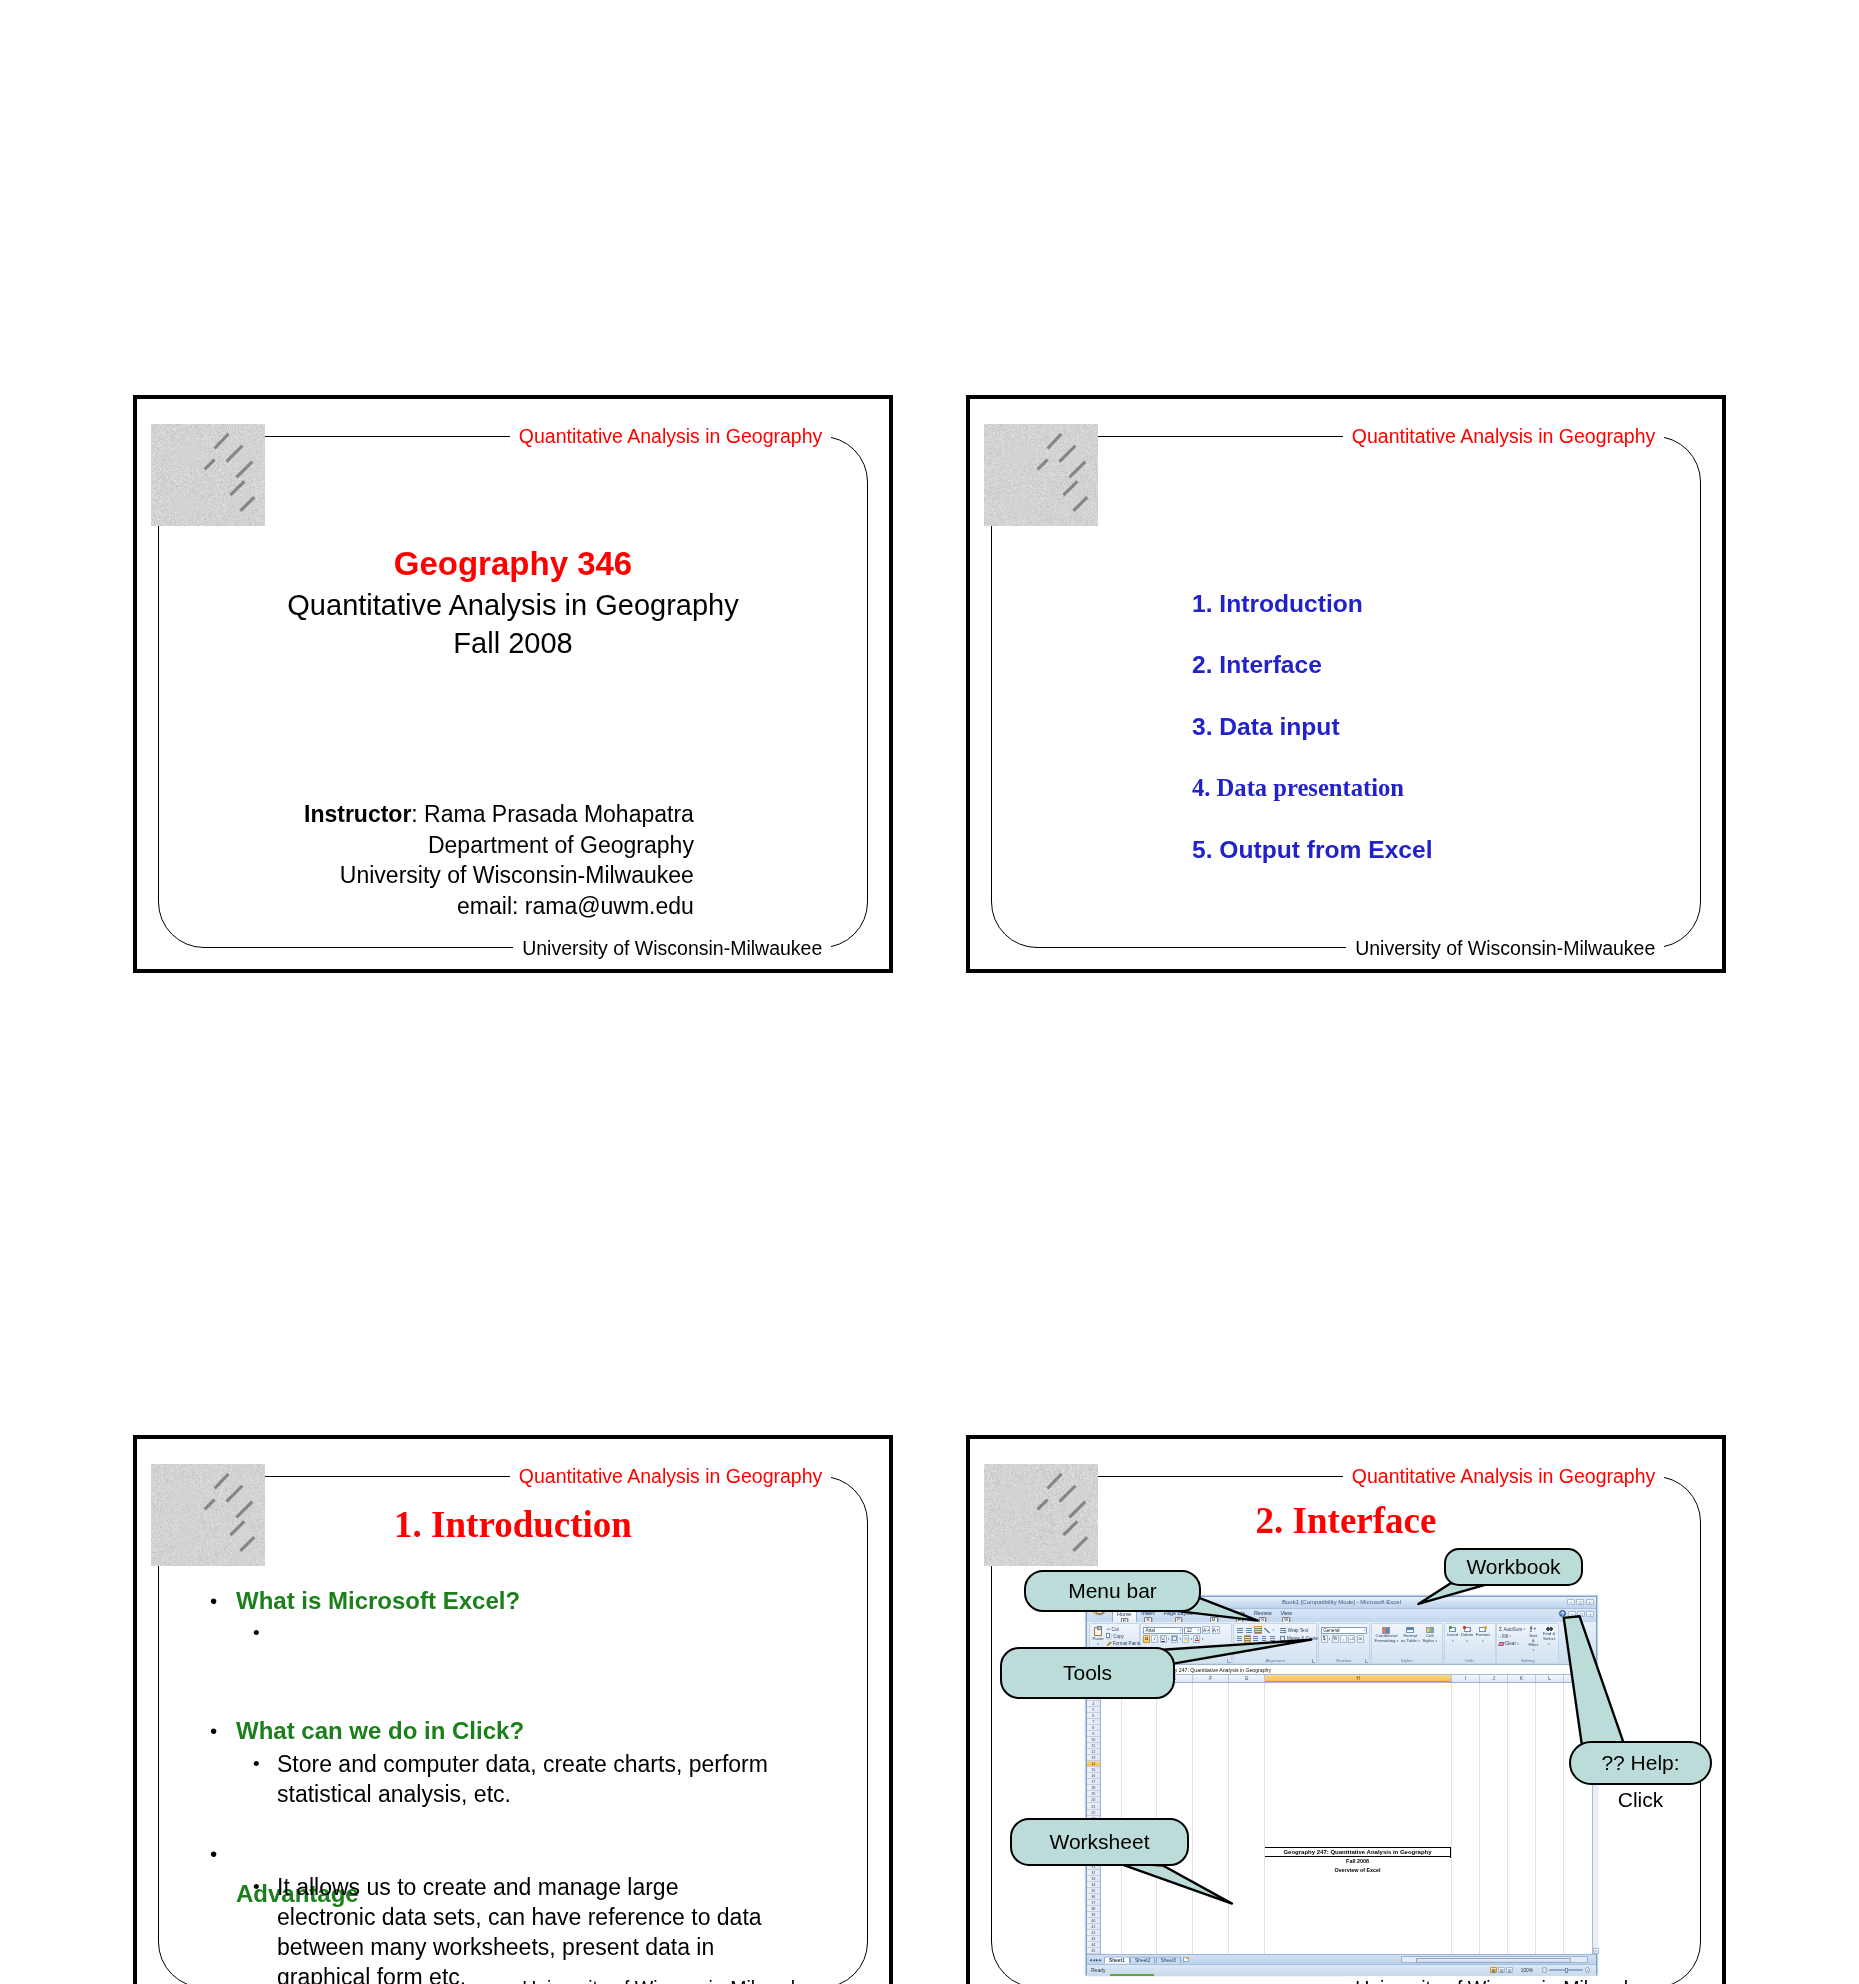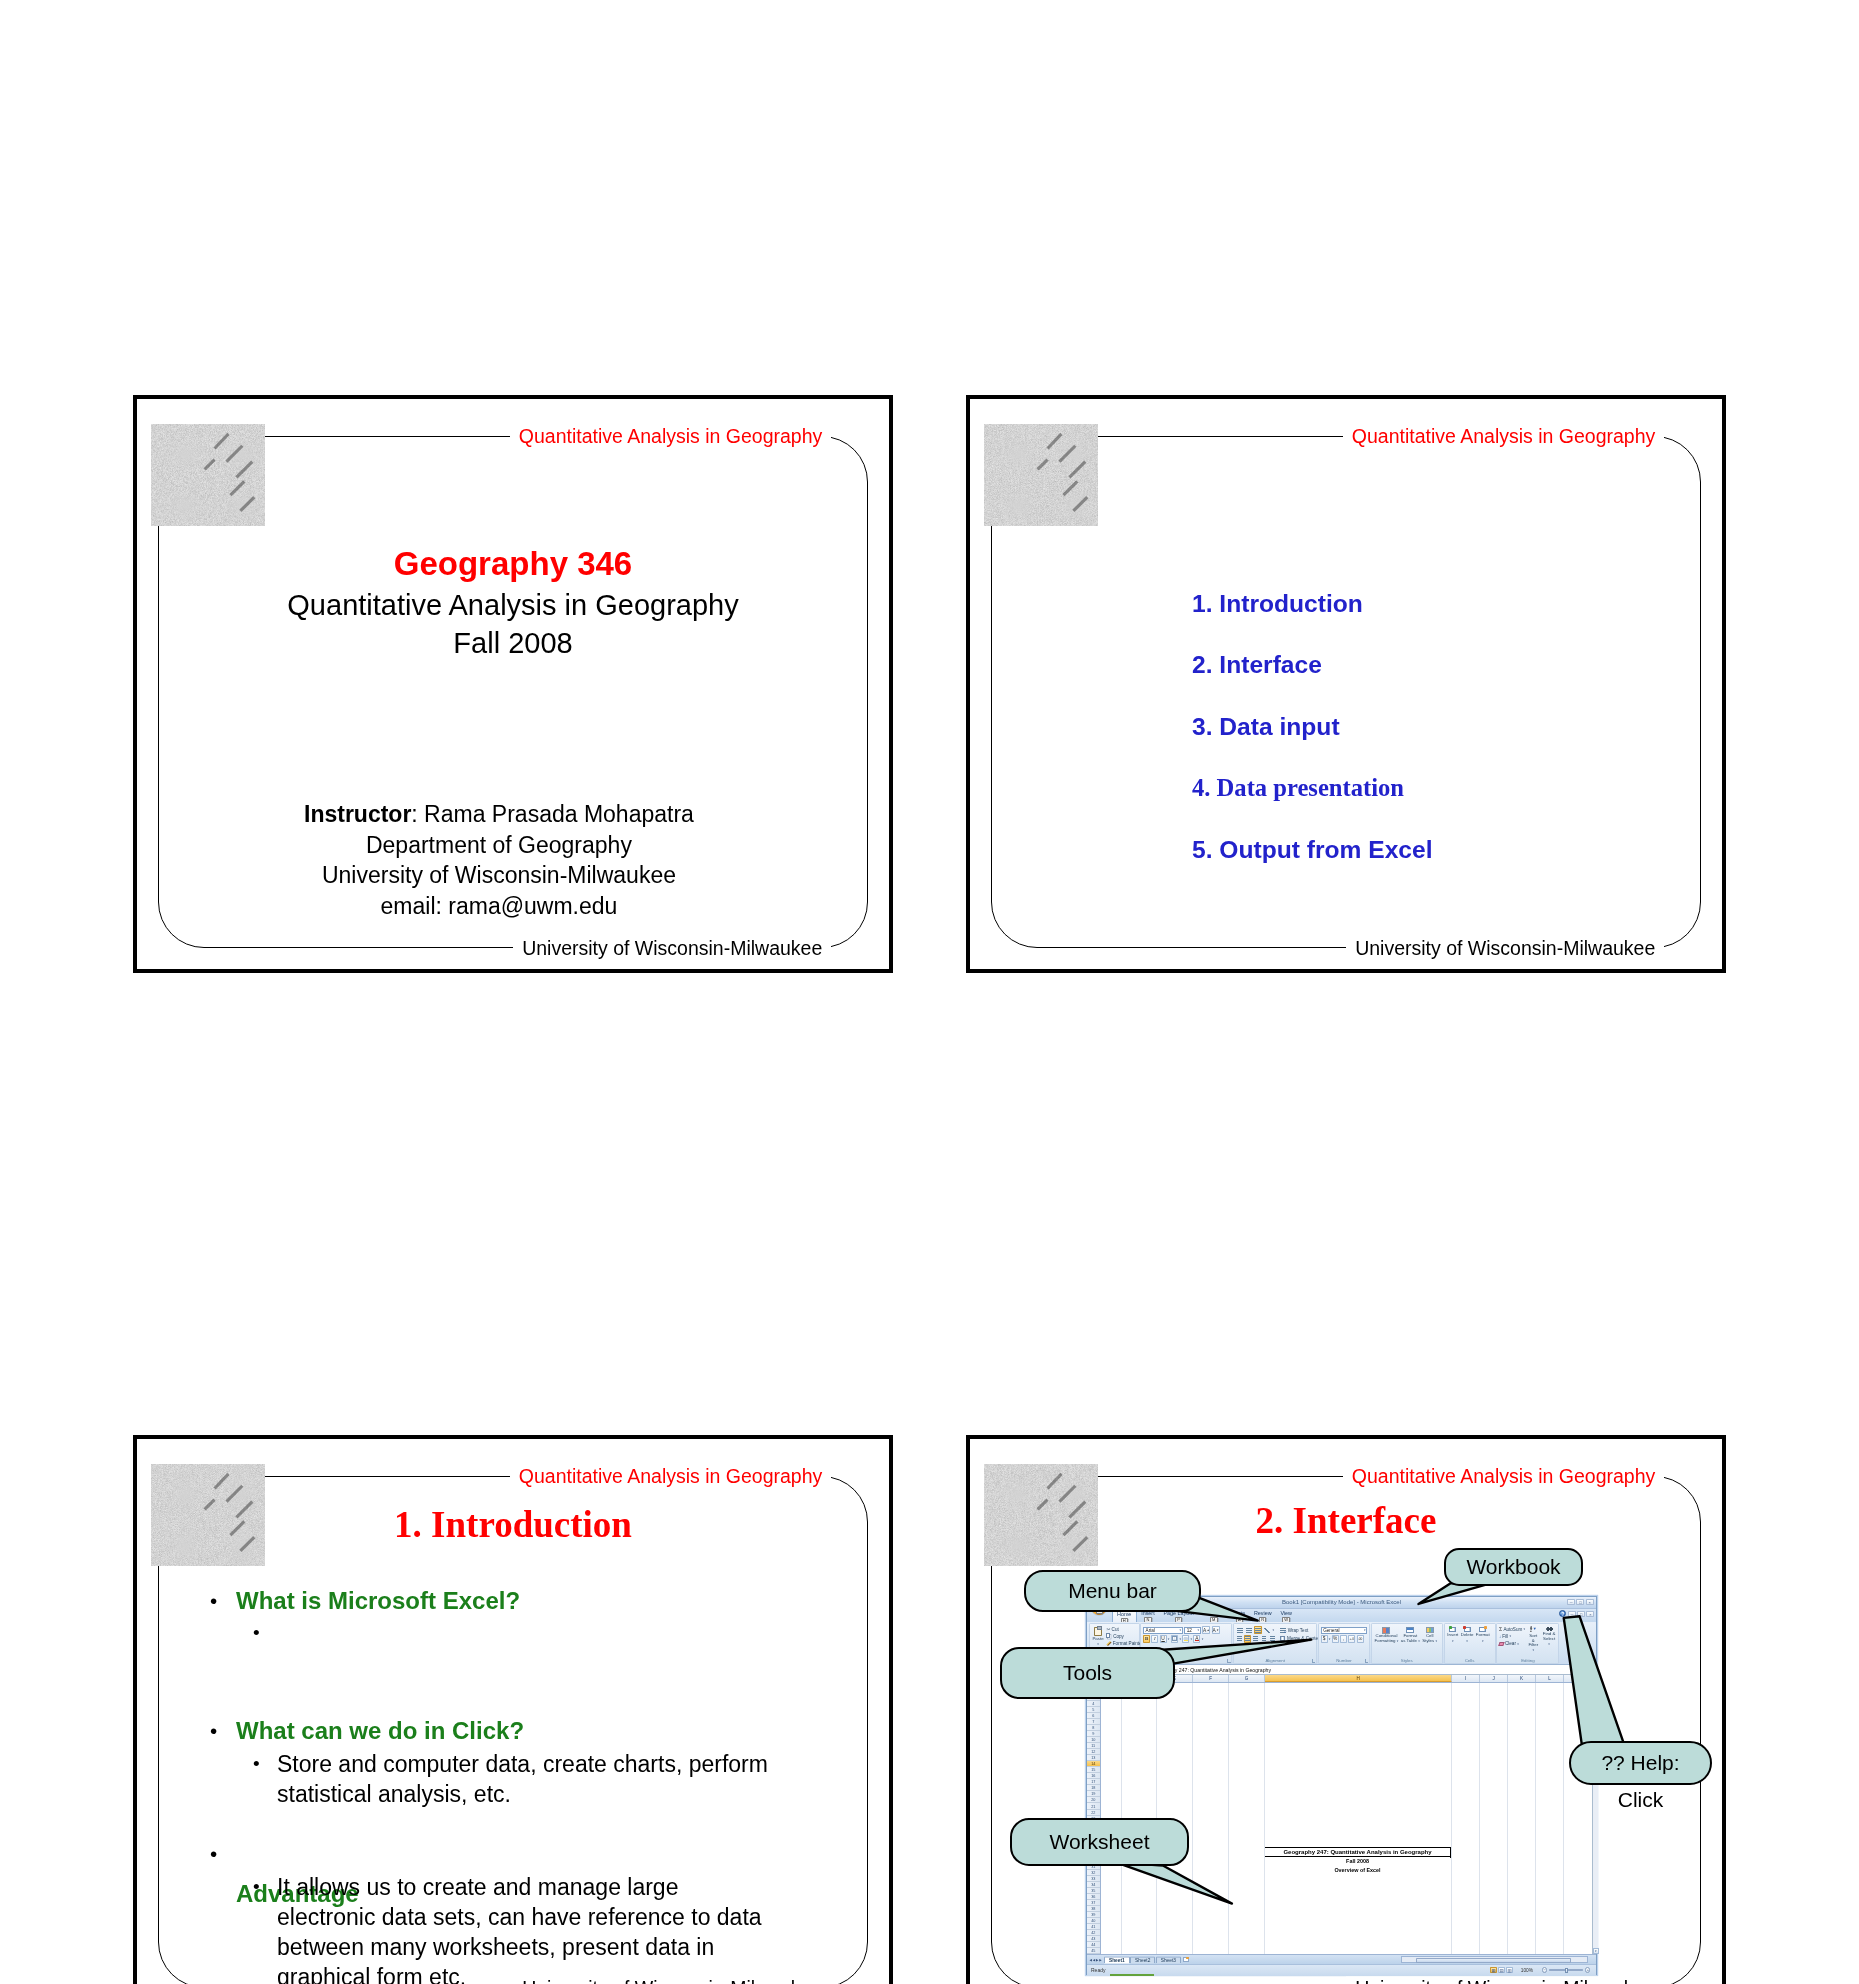--- a/index.html
+++ b/index.html
@@ -20,21 +20,21 @@
   .corner-img { position:absolute; left:14.3px; top:25.4px; width:114px; height:102px; z-index:3; }
 
   .center-col { position:absolute; left:0; right:0; text-align:center; }
   .serif-title { font-family:"Liberation Serif", serif; font-weight:bold; color:#f00; }
 
   
   .s1-course  { top:146px; font-size:33px; font-weight:bold; color:#f00; }
   .s1-sub     { top:190px; font-size:29px; }
   .s1-term    { top:228px; font-size:29px; }
   .s1-lecture { top:303px; font-size:33px; font-weight:bold; color:#f00; }
-  .s1-instr   { position:absolute; left:167px; top:400px; font-size:23px; line-height:1.33; text-align:center; }
+  .s1-instr   { position:absolute; left:167px; top:400px; font-size:23px; line-height:1.33; text-align:right; }
 
   
   .s2-title { top:75px; font-size:40px; }
   .s2-item  { position:absolute; left:222px; font-size:24.6px; font-weight:bold; color:#2222cb; white-space:nowrap; }
 
   
   .s3-title { top:64px; font-size:37px; }
   .b-dot1  { position:absolute; left:73px; font-size:20.6px; }
   .b-head  { position:absolute; left:99px; font-size:24px; font-weight:bold; color:#1b7f1b; white-space:nowrap; }
   .b-dot2  { position:absolute; left:116px; font-size:19px; }

